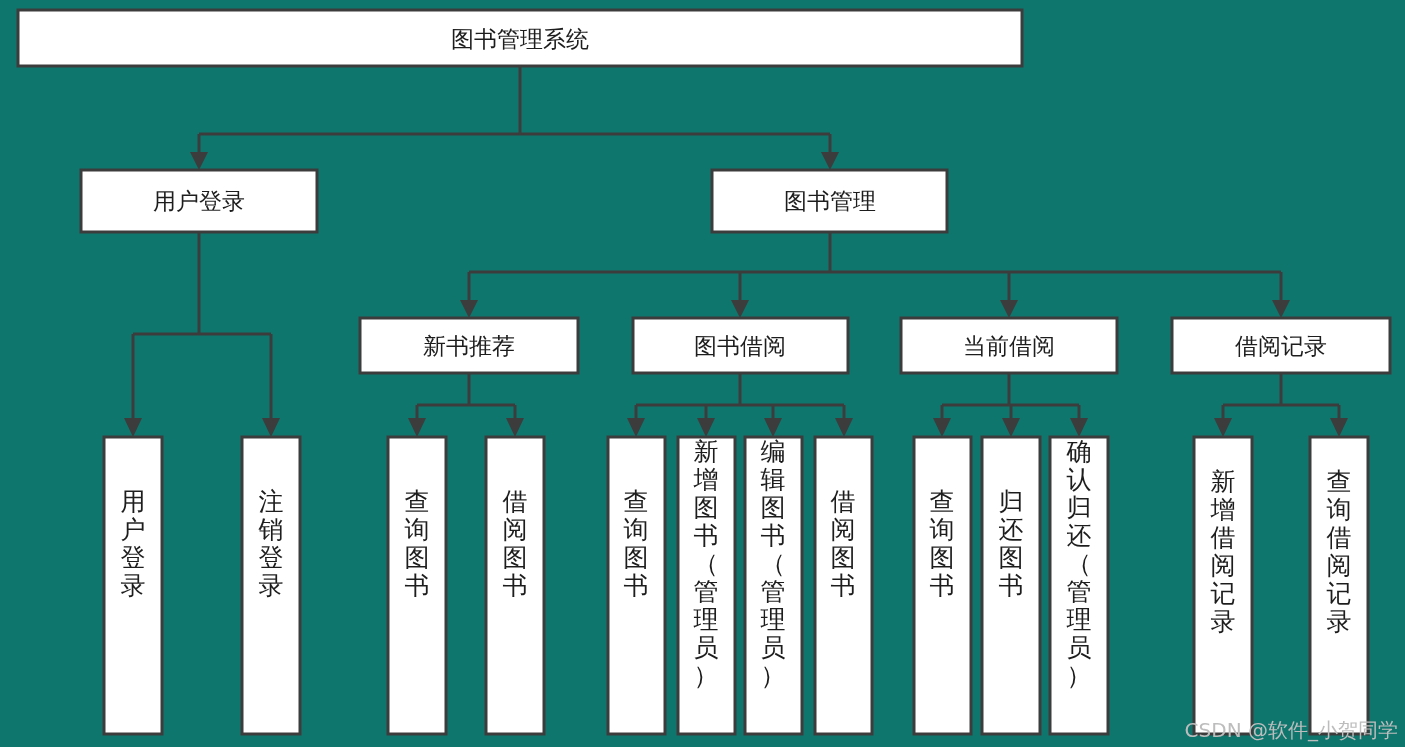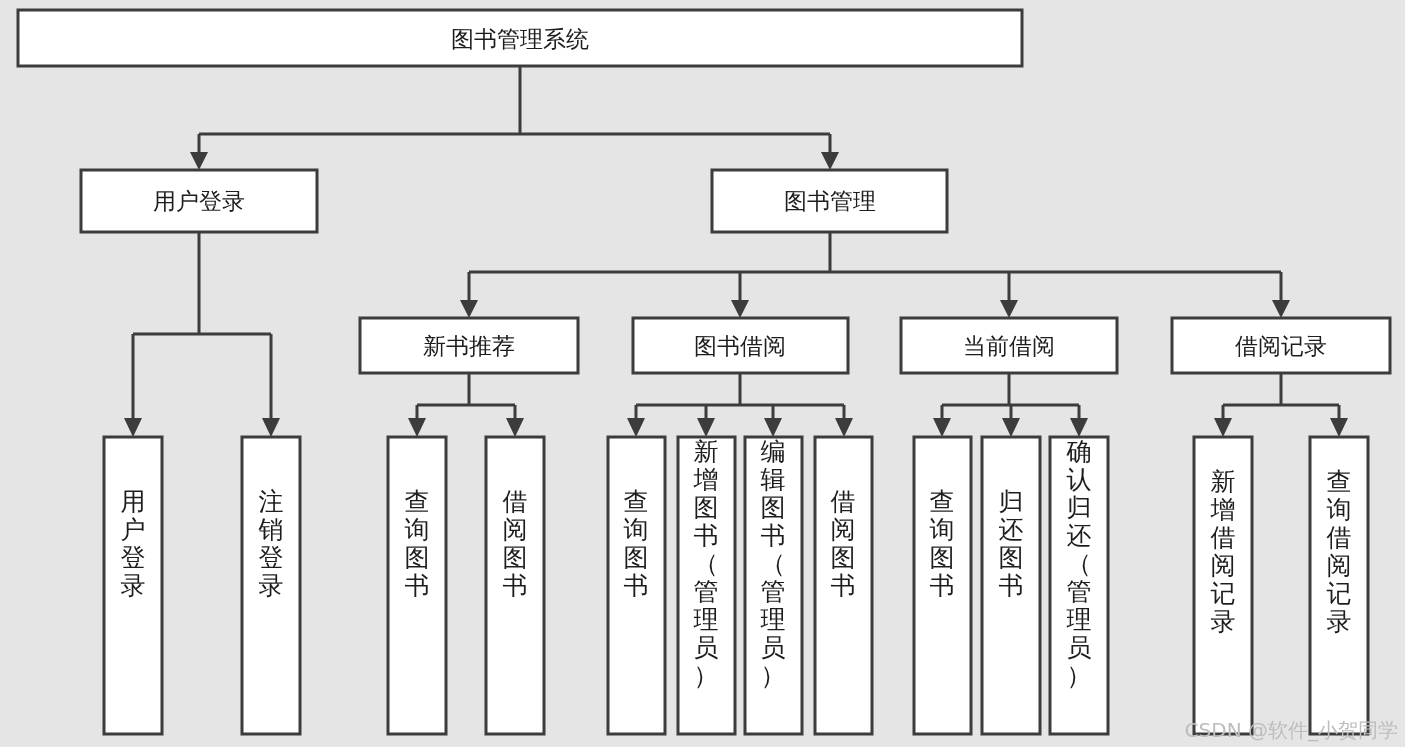--- a/index.html
+++ b/index.html
@@ -8,21 +8,21 @@
     padding: 0;
     background: #ffffff;
   }
   body {
     font-family: "DejaVu Sans", "Liberation Sans", sans-serif;
   }
   #diagram-root {
     position: relative;
     width: 1405px;
     height: 747px;
-    background: #e5e5e5;
+    background: #0f766e;
     overflow: hidden;
   }
   svg.flow {
     position: absolute;
     left: 0;
     top: 0;
     width: 1405px;
     height: 747px;
     display: block;
   }

